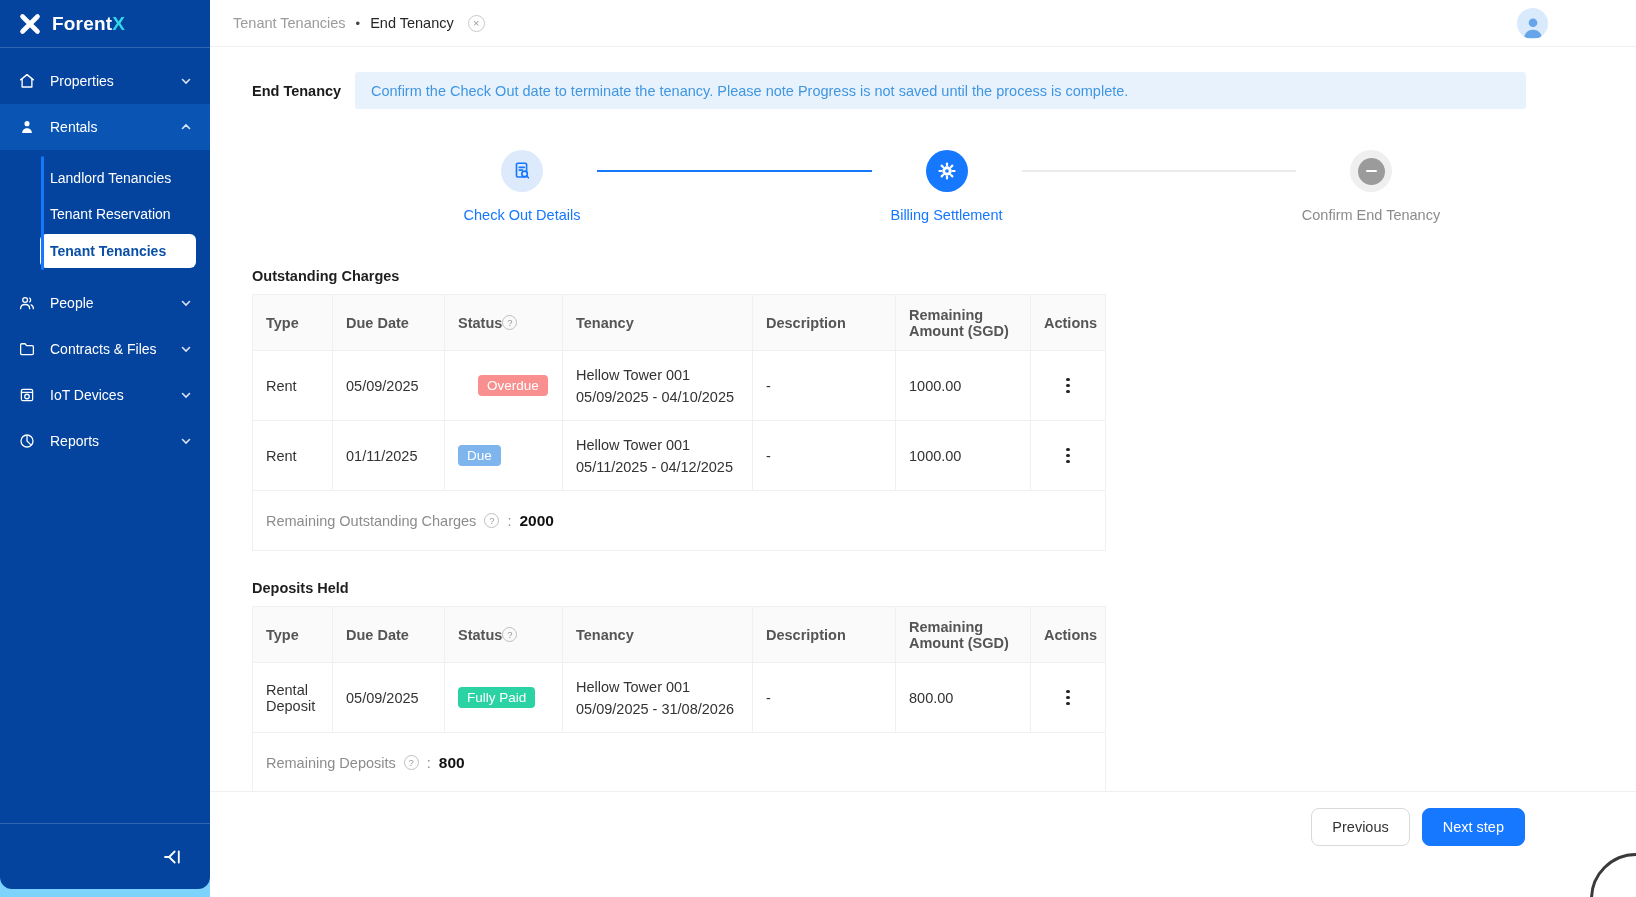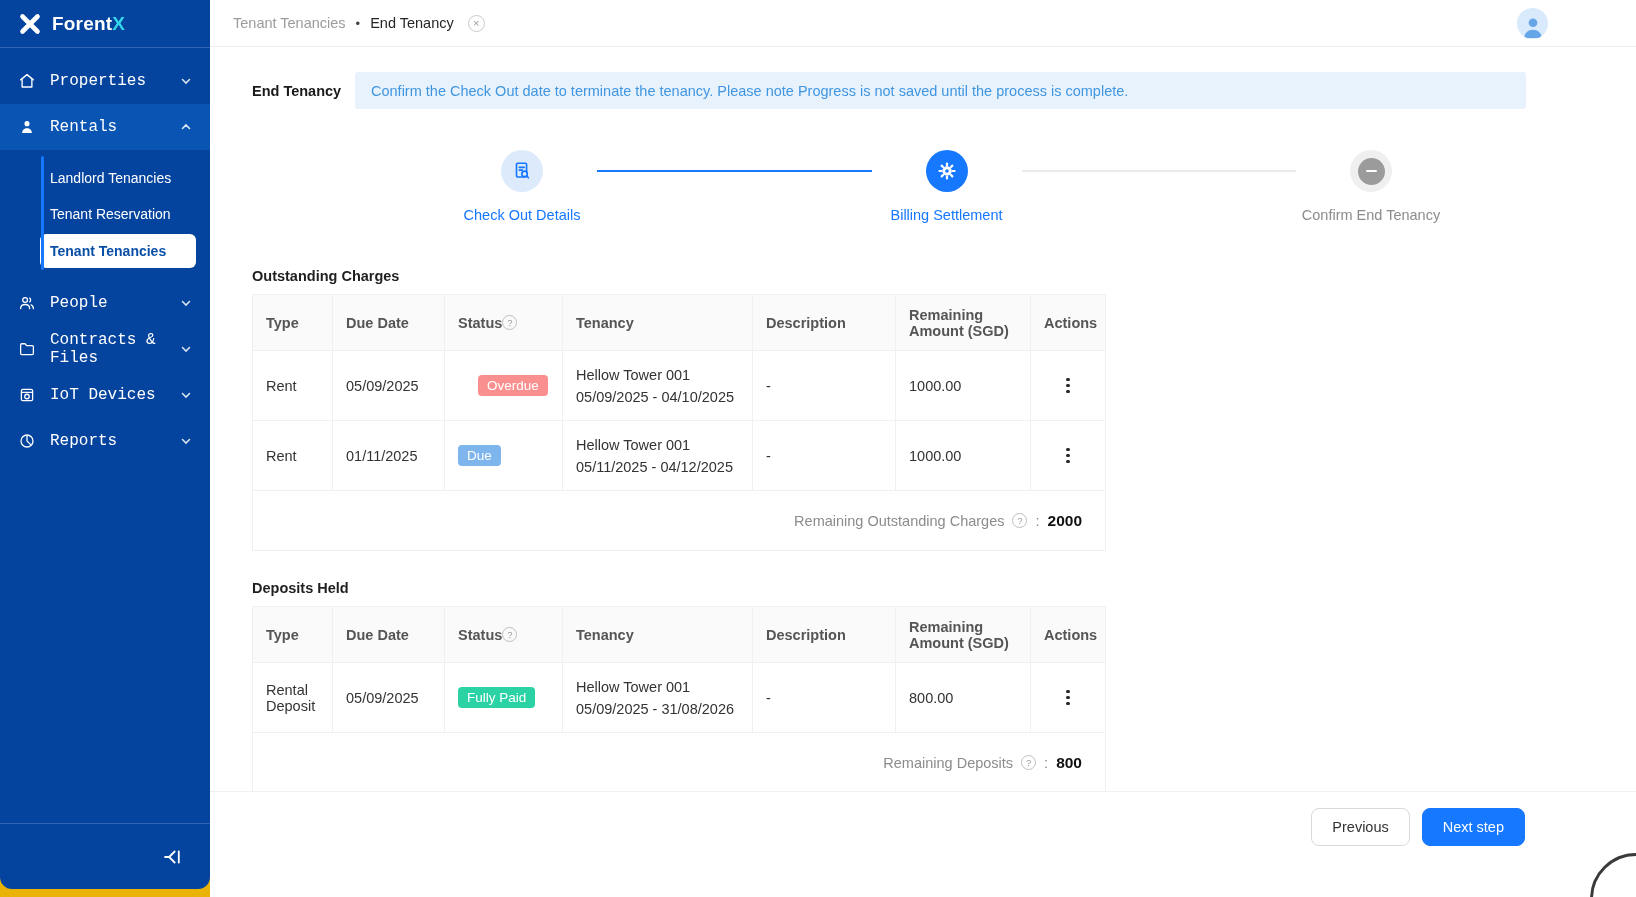--- a/index.html
+++ b/index.html
@@ -2,32 +2,32 @@
 <html><head>
 <meta charset="utf-8">
 <style>
   * { box-sizing: border-box; margin: 0; padding: 0; }
   html, body { width: 1636px; height: 897px; overflow: hidden; }
   body { font-family: "Liberation Sans", sans-serif; font-size: 14px; color: #262626; background: #fff; }
 
   .app { display: flex; width: 1636px; height: 897px; }
 
   
-  .sidebar-col { width: 210px; height: 897px; background: #eab308; position: relative; flex: none; }
+  .sidebar-col { width: 210px; height: 897px; background: #7dd3fc; position: relative; flex: none; }
   .sidebar { width: 210px; height: 889px; background: #04449e; border-radius: 0 0 12px 12px;
              display: flex; flex-direction: column; color: #fff; position: relative; }
   .logo-row { height: 47px; display: flex; align-items: center; padding: 0 18px; gap: 10px; }
   .logo-mark { width: 24px; height: 24px; flex: none; }
   .logo-text { font-size: 19px; font-weight: bold; letter-spacing: .2px; }
   .logo-text .accent { color: #35d6e8; }
   .sb-divider { height: 1px; background: rgba(255,255,255,.18); }
   .sb-nav { flex: 1; padding-top: 10px; }
   .sb-item { height: 46px; display: flex; align-items: center; padding: 0 18px; gap: 14px; cursor: pointer; }
   .sb-item.active { background: #0a55b4; }
-  .sb-item .sb-label { flex: 1; font-size: 16px; font-family: Liberation Mono, monospace; }
+  .sb-item .sb-label { flex: 1; font-size: 14px; }
   .sb-icon { width: 18px; height: 18px; flex: none; display: flex; }
   .sb-icon svg { width: 18px; height: 18px; }
   .chev { width: 12px; height: 12px; opacity: .85; }
   .submenu { position: relative; padding: 8px 0 12px 0; }
   .submenu-bar { position: absolute; left: 41px; top: 6px; bottom: 10px; width: 3px; background: #1677ff; border-radius: 2px; }
   .submenu-item { margin-left: 40px; padding: 8px 10px; font-size: 14px; color: #fff; cursor: pointer; border-radius: 6px; margin-top: 4px; margin-right: 14px; }
   .submenu-item.active { background: #fff; color: #0a4fa6; font-weight: bold; padding: 9px 10px; }
   .sb-footer { border-top: 1px solid rgba(255,255,255,.18); height: 66px; display: flex; align-items: center; justify-content: flex-end; padding: 0 26px; }
   .collapse-btn { width: 26px; height: 26px; cursor: pointer; display: flex; align-items: center; justify-content: center; }
 
@@ -74,21 +74,21 @@
   table.data td { height: 70px; color: #333; background: #fff; }
   .th-flex { display: flex; align-items: center; gap: 0; text-align: center; }
   .q-icon { width: 15px; height: 15px; border: 1px solid #bfbfbf; border-radius: 50%; color: #9a9a9a; font-size: 9.5px;
             display: inline-flex; align-items: center; justify-content: center; flex: none; cursor: pointer; font-weight: normal; }
   .q-icon::before { content: "?"; }
   .badge { display: inline-block; padding: 3px 9px; border-radius: 4px; color: #fff; font-size: 13.5px; }
   .two-line div { line-height: 22px; }
   .kebab { width: 22px; height: 22px; margin: 0 auto; display: flex; flex-direction: column; align-items: center; justify-content: center; gap: 2.5px; cursor: pointer; }
   .kebab i { width: 3.5px; height: 3.5px; border-radius: 50%; background: #262626; display: block; }
   td.actions-cell { text-align: center; }
-  tr.summary td { height: 60px; text-align: right; padding-right: 23px; }
+  tr.summary td { height: 60px; padding-right: 23px; }
   .summary-inner { display: inline-flex; align-items: center; gap: 8px; color: #8c8c8c; font-size: 14.5px; }
   .summary-inner .colon { color: #8c8c8c; }
   .summary-inner .val { color: #111; font-weight: bold; font-size: 15.5px; }
 
   
   .actionbar { flex: none; height: 106px; border-top: 1px solid #f0f0f0; display: flex; align-items: flex-start; justify-content: flex-end; gap: 12px; padding: 16px 111px 0 0; position: relative; }
   .btn { height: 38px; padding: 0 20px; border-radius: 8px; font-size: 14.5px; display: inline-flex; align-items: center; justify-content: center; cursor: pointer; font-family: inherit; }
   .btn.secondary { background: #fff; border: 1px solid #d9d9d9; color: #333; }
   .btn.primary { background: #1677ff; border: 1px solid #1677ff; color: #fff; }
   .chat-bubble { position: absolute; right: -46px; bottom: -48px; width: 92px; height: 92px; border-radius: 50%;

